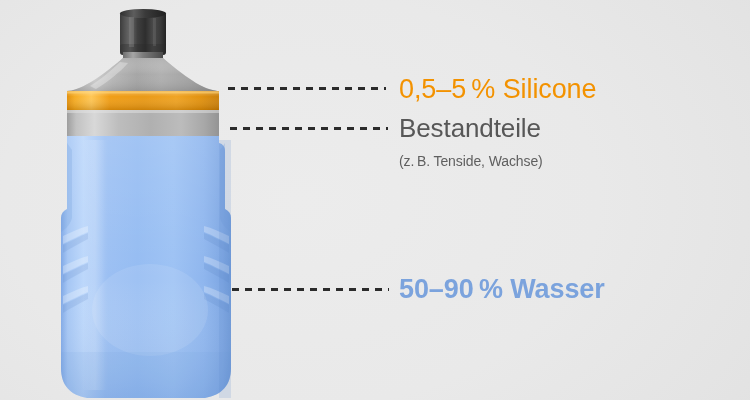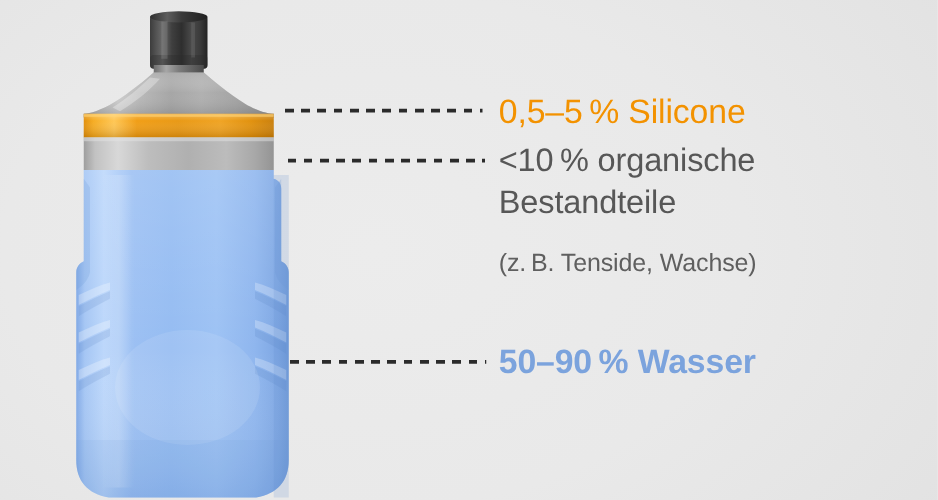--- a/index.html
+++ b/index.html
@@ -47,24 +47,24 @@
   .lbl-organic {
     left: 399px;
     top: 112px;
     font-size: 26px;
     color: #575757;
     line-height: 33px;
   }
   .lbl-organic .l2 { display: block; }
   .lbl-organic .l3 {
     display: block;
-    font-size: 20px;
+    font-size: 14px;
     line-height: 30px;
     color: #5f5f5f;
-    margin-top: 18px;
+    margin-top: 1px;
   }
   .lbl-water {
     left: 399px;
     top: 272px;
     font-size: 27px;
     color: #7ba3dd;
     line-height: 34px;
     font-weight: bold;
   }
 
@@ -300,21 +300,20 @@
 
   <div class="leader" id="leader-silicone"></div>
   <div class="leader" id="leader-organic"></div>
   <div class="leader" id="leader-water"></div>
 
   <div class="callout lbl-silicone">
     <span>0,5–5 % Silicone</span>
   </div>
 
   <div class="callout lbl-organic">
-    <span class="l1">&lt;10 % organische</span>
     <span class="l2">Bestandteile</span>
     <span class="l3">(z. B. Tenside, Wachse)</span>
   </div>
 
   <div class="callout lbl-water">
     <span>50–90 % Wasser</span>
   </div>
 
 </div>
 

